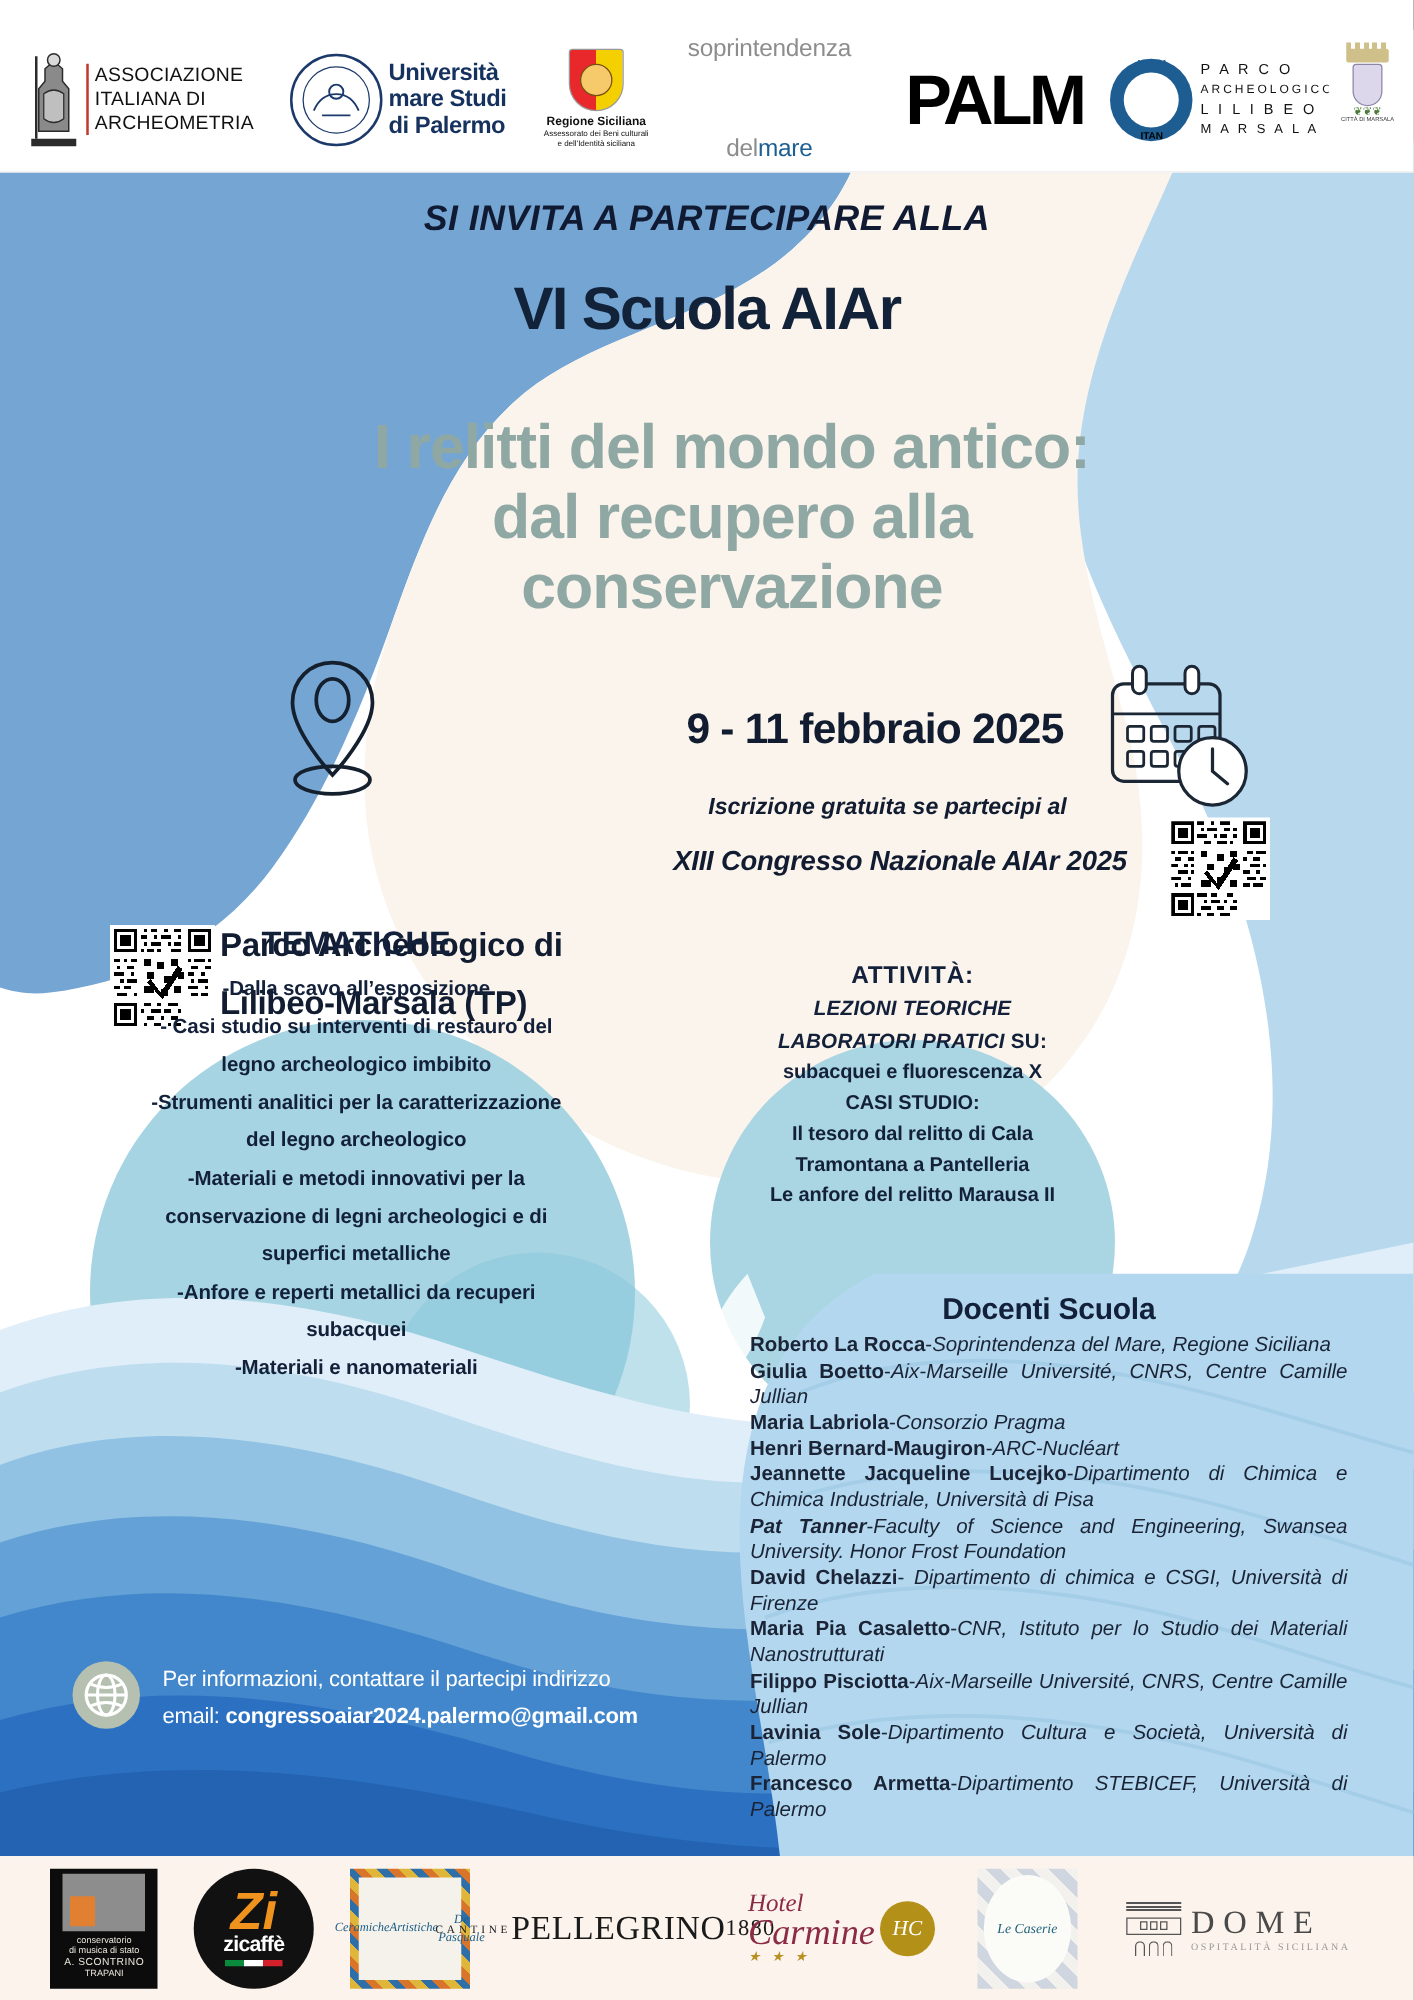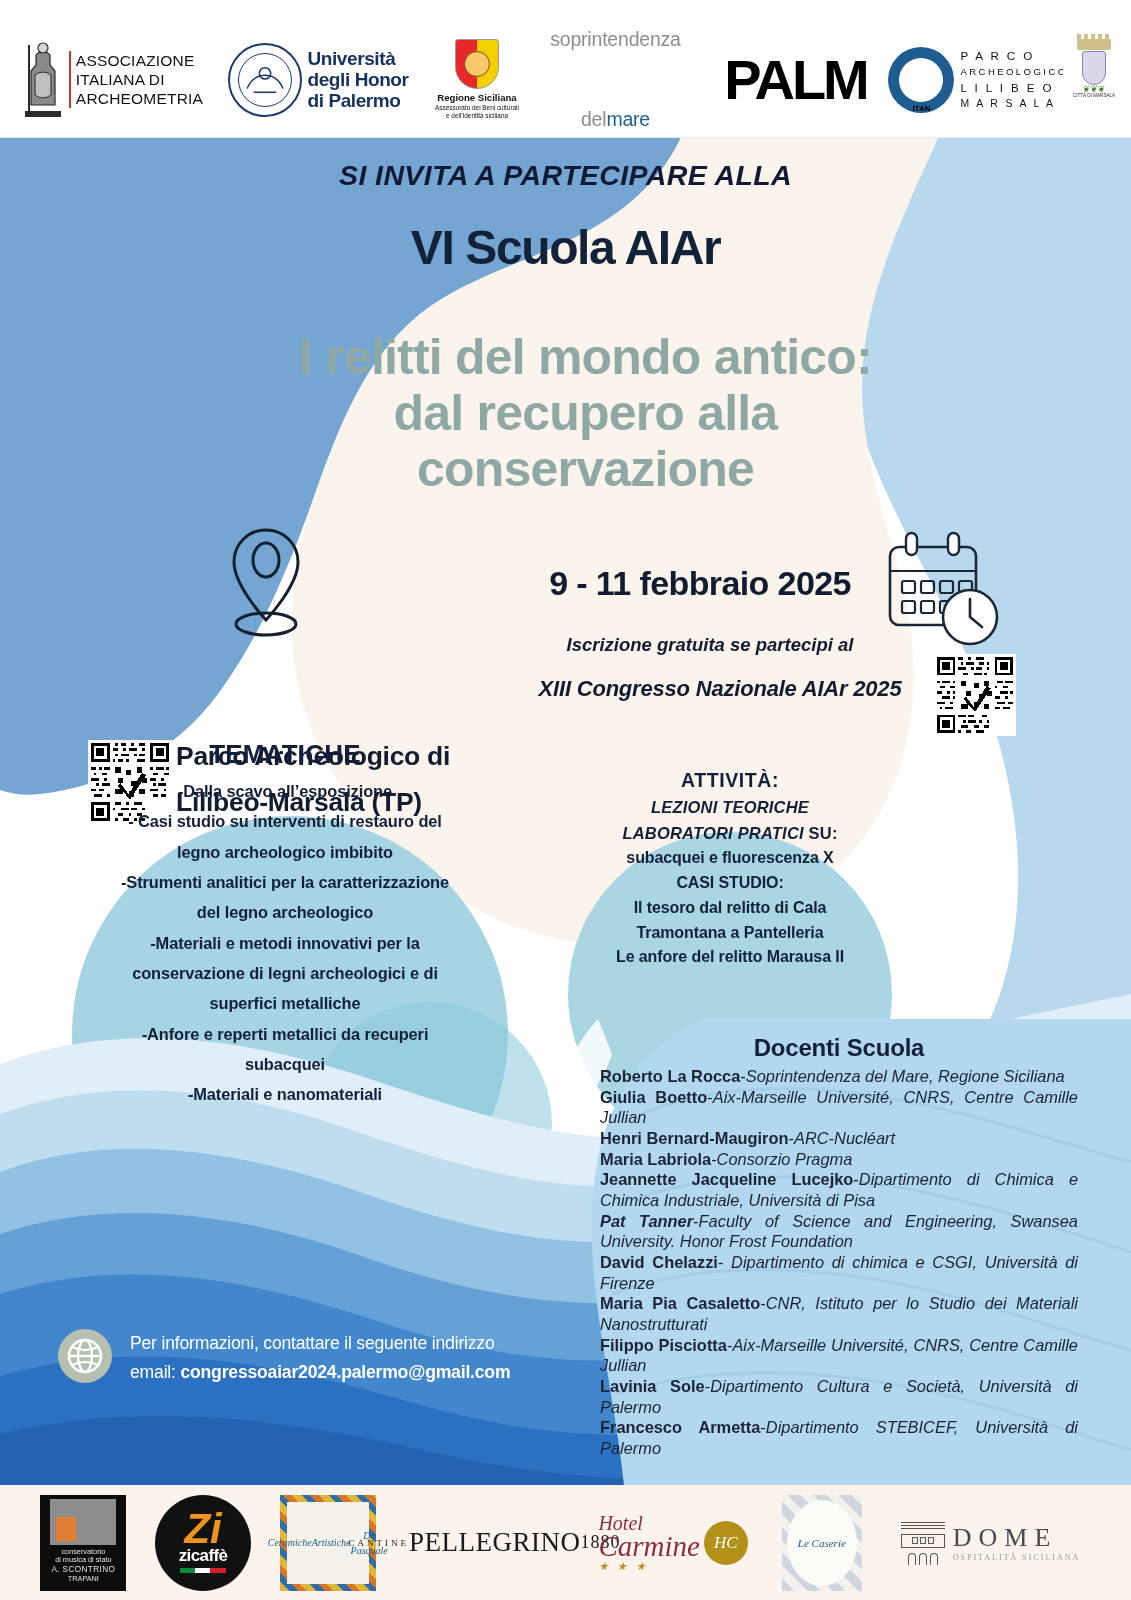--- a/index.html
+++ b/index.html
@@ -215,21 +215,21 @@
       <div class="unipa-seal">
         <div class="inner"></div>
         <svg viewBox="0 0 74 74" style="position:absolute;inset:0;">
           <path d="M18 46 q6 -14 19 -14 q13 0 19 14" fill="none" stroke="#1b3a6b" stroke-width="1.6"></path>
           <circle cx="37" cy="30" r="6" fill="none" stroke="#1b3a6b" stroke-width="1.6"></circle>
           <path d="M25 50 h24" stroke="#1b3a6b" stroke-width="1.6"></path>
         </svg>
       </div>
       <div class="unipa-name">
         <div>Università</div>
-        <div>degli Honor</div>
+        <div>mare Studi</div>
         <div>di Palermo</div>
       </div>
     </div>
 
     <div class="logo lg-regione">
       <div class="sicily-shield">
         <div class="trinacria"></div>
       </div>
       <div class="reg-t1">Regione Siciliana</div>
       <div class="reg-t2">
@@ -586,43 +586,43 @@
       <div class="att-l">Il tesoro dal relitto di Cala</div>
       <div class="att-l">Tramontana a Pantelleria</div>
       <div class="att-l">Le anfore del relitto Marausa II</div>
     </div>
 
     <div class="docenti">
       <div class="doc-h">Docenti Scuola</div>
       <div id="docenti-list">
           <div class="doc-row"><b>Roberto La Rocca</b><span>-</span><i>Soprintendenza del Mare, Regione Siciliana</i></div>
           <div class="doc-row"><b>Giulia Boetto</b><span>-</span><i>Aix-Marseille Université, CNRS, Centre Camille Jullian</i></div>
+          <div class="doc-row"><b>Maria Labriola</b><span>-</span><i>Consorzio Pragma</i></div>
           <div class="doc-row"><b>Henri Bernard-Maugiron</b><span>-</span><i>ARC-Nucléart</i></div>
-          <div class="doc-row"><b>Maria Labriola</b><span>-</span><i>Consorzio Pragma</i></div>
           <div class="doc-row"><b>Jeannette Jacqueline Lucejko</b><span>-</span><i>Dipartimento di Chimica e Chimica Industriale, Università di Pisa</i></div>
           <div class="doc-row it"><b>Pat Tanner</b><span>-</span><i>Faculty of Science and Engineering, Swansea University. Honor Frost Foundation</i></div>
           <div class="doc-row"><b>David Chelazzi</b><span>- </span><i>Dipartimento di chimica e CSGI, Università di Firenze</i></div>
           <div class="doc-row"><b>Maria Pia Casaletto</b><span>-</span><i>CNR, Istituto per lo Studio dei Materiali Nanostrutturati</i></div>
           <div class="doc-row"><b>Filippo Pisciotta</b><span>-</span><i>Aix-Marseille Université, CNRS, Centre Camille Jullian</i></div>
           <div class="doc-row"><b>Lavinia Sole</b><span>-</span><i>Dipartimento Cultura e Società, Università di Palermo</i></div>
           <div class="doc-row"><b>Francesco Armetta</b><span>-</span><i>Dipartimento STEBICEF, Università di Palermo</i></div>
         </div>
     </div>
 
     <div class="globe-icon">
       <svg width="36" height="36" viewBox="0 0 36 36">
         <circle cx="18" cy="18" r="16" fill="none" stroke="#ffffff" stroke-width="2.6"></circle>
         <ellipse cx="18" cy="18" rx="7" ry="16" fill="none" stroke="#ffffff" stroke-width="2.4"></ellipse>
         <line x1="2" y1="18" x2="34" y2="18" stroke="#ffffff" stroke-width="2.4"></line>
         <path d="M5 9 q13 6 26 0" fill="none" stroke="#ffffff" stroke-width="2.2"></path>
         <path d="M5 27 q13 -6 26 0" fill="none" stroke="#ffffff" stroke-width="2.2"></path>
       </svg>
     </div>
     <div class="contact">
-      <div>Per informazioni, contattare il seguente indirizzo</div>
+      <div>Per informazioni, contattare il partecipi indirizzo</div>
       <div>
         <span>email: </span><b>congressoaiar2024.palermo@gmail.com</b>
       </div>
     </div>
 
   </div>
 
   <div class="sponsorbar">
 
     <div class="sp sp-cons">

